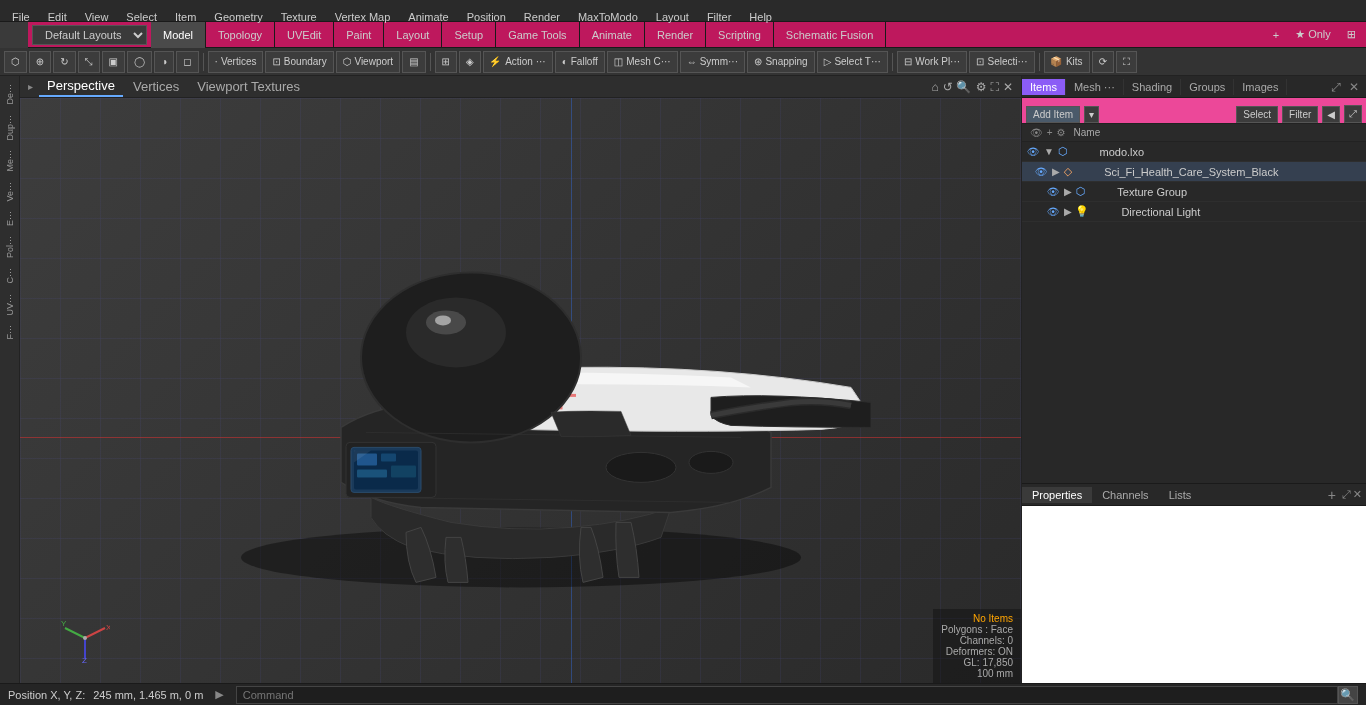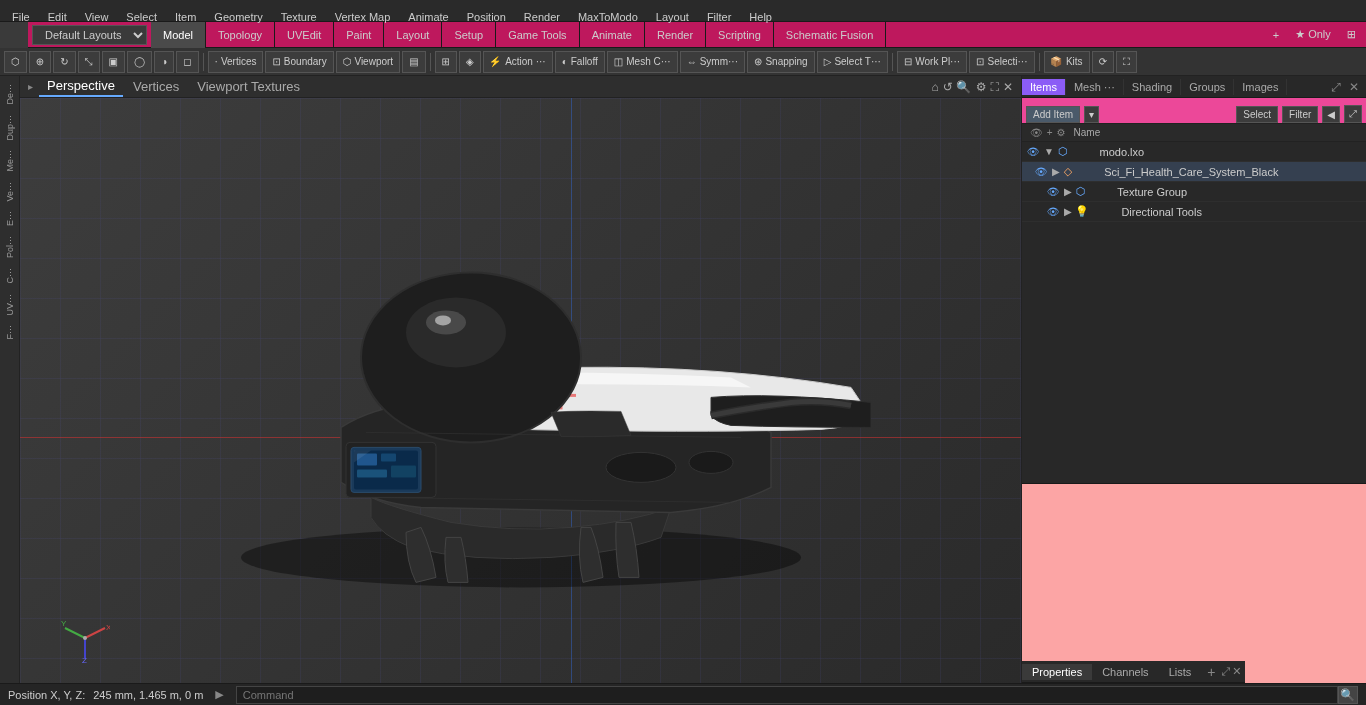--- a/index.html
+++ b/index.html
@@ -294,24 +294,23 @@
     .item-row.selected { background: #354050; }
     .item-vis-btn { color: #888; font-size: 10px; width: 14px; text-align: center; }
     .item-label { font-size: 11px; color: #ccc; flex: 1; padding-left: 28px; }
     .item-indent { padding-left: 12px; }
     .item-indent2 { padding-left: 24px; }
 
     
     #props-panel {
       height: 200px;
       border-top: 1px solid #1a1a1a;
-      background: #fca5a5;
-      display: flex;
-      flex-direction: row;
-      align-items: flex-end;
+      background: #ffffff;
+      display: flex;
+      flex-direction: column;
     }
     #props-tabs {
       height: 22px;
       background: #282828;
       display: flex;
       align-items: center;
       border-bottom: 1px solid #1a1a1a;
     }
     .props-tab {
       padding: 2px 10px;
@@ -580,20 +579,28 @@
           <line x1="25" y1="25" x2="45" y2="15" stroke="#cc4444" stroke-width="2"></line>
           <line x1="25" y1="25" x2="5" y2="15" stroke="#44aa44" stroke-width="2"></line>
           <line x1="25" y1="25" x2="25" y2="45" stroke="#4444cc" stroke-width="2"></line>
           <text x="46" y="17" fill="#cc4444" font-size="8">X</text>
           <text x="1" y="13" fill="#44aa44" font-size="8">Y</text>
           <text x="22" y="50" fill="#6666ff" font-size="8">Z</text>
           <circle cx="25" cy="25" r="2" fill="#aaa"></circle>
         </svg>
       </div>
 
+      <div id="viewport-status">
+        <div class="status-highlight">No Items</div>
+        <div>Polygons : Face</div>
+        <div>Channels: 0</div>
+        <div>Deformers: ON</div>
+        <div>GL: 17,850</div>
+        <div>100 mm</div>
+      </div>
     </div>
   </div>
 
   <div id="right-panel">
 
     <div id="right-panel-tabs">
       <span class="rp-tab active">Items</span>
       <span class="rp-tab">Mesh ···</span>
       <span class="rp-tab">Shading</span>
       <span class="rp-tab">Groups</span>
@@ -641,21 +648,21 @@
         <span class="item-vis-btn" style="color:#6af;">👁</span>
         <span style="color:#aaa;font-size:10px;">▶</span>
         <span style="font-size:11px;color:#6af;">⬡</span>
         <span class="item-label">Texture Group</span>
       </div>
 
       <div class="item-row item-indent2">
         <span class="item-vis-btn" style="color:#6af;">👁</span>
         <span style="color:#aaa;font-size:10px;">▶</span>
         <span style="font-size:11px;color:#ffd;">💡</span>
-        <span class="item-label">Directional Tools</span>
+        <span class="item-label">Directional Light</span>
       </div>
     </div>
 
     <div id="props-panel">
       <div id="props-tabs">
         <span class="props-tab active">Properties</span>
         <span class="props-tab">Channels</span>
         <span class="props-tab">Lists</span>
         <span class="props-add-btn">+</span>
         <div class="props-icons">

